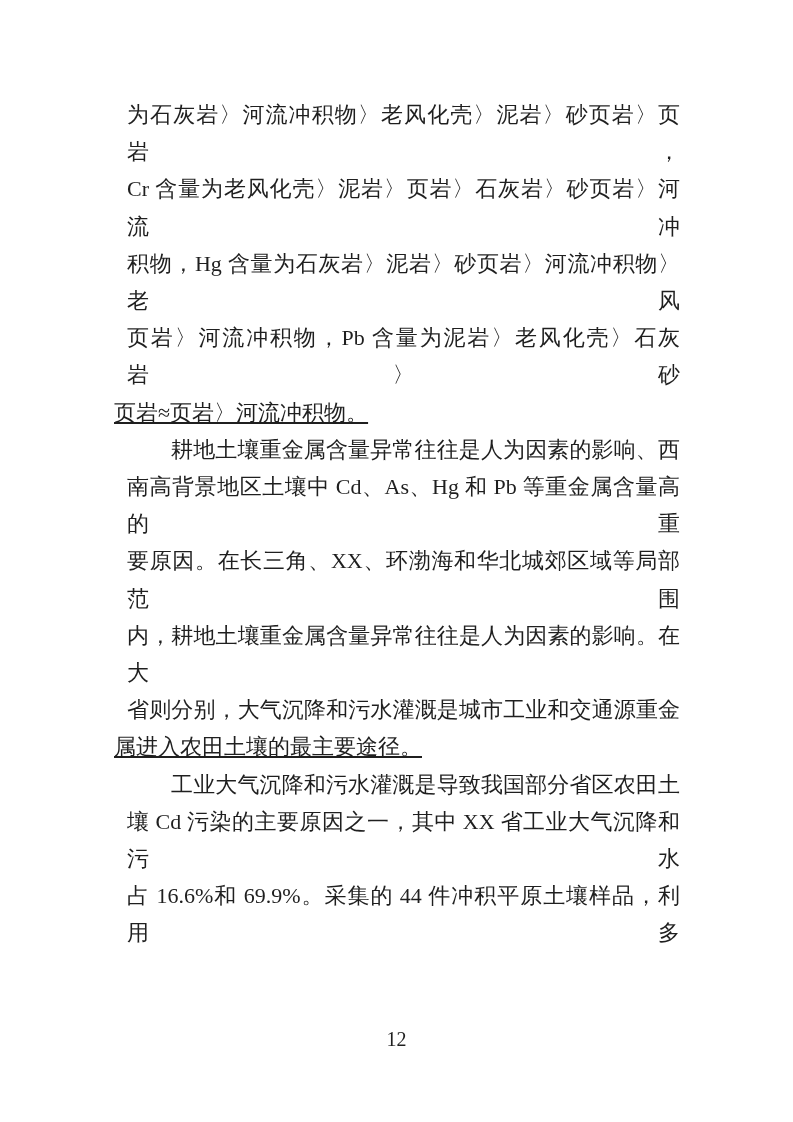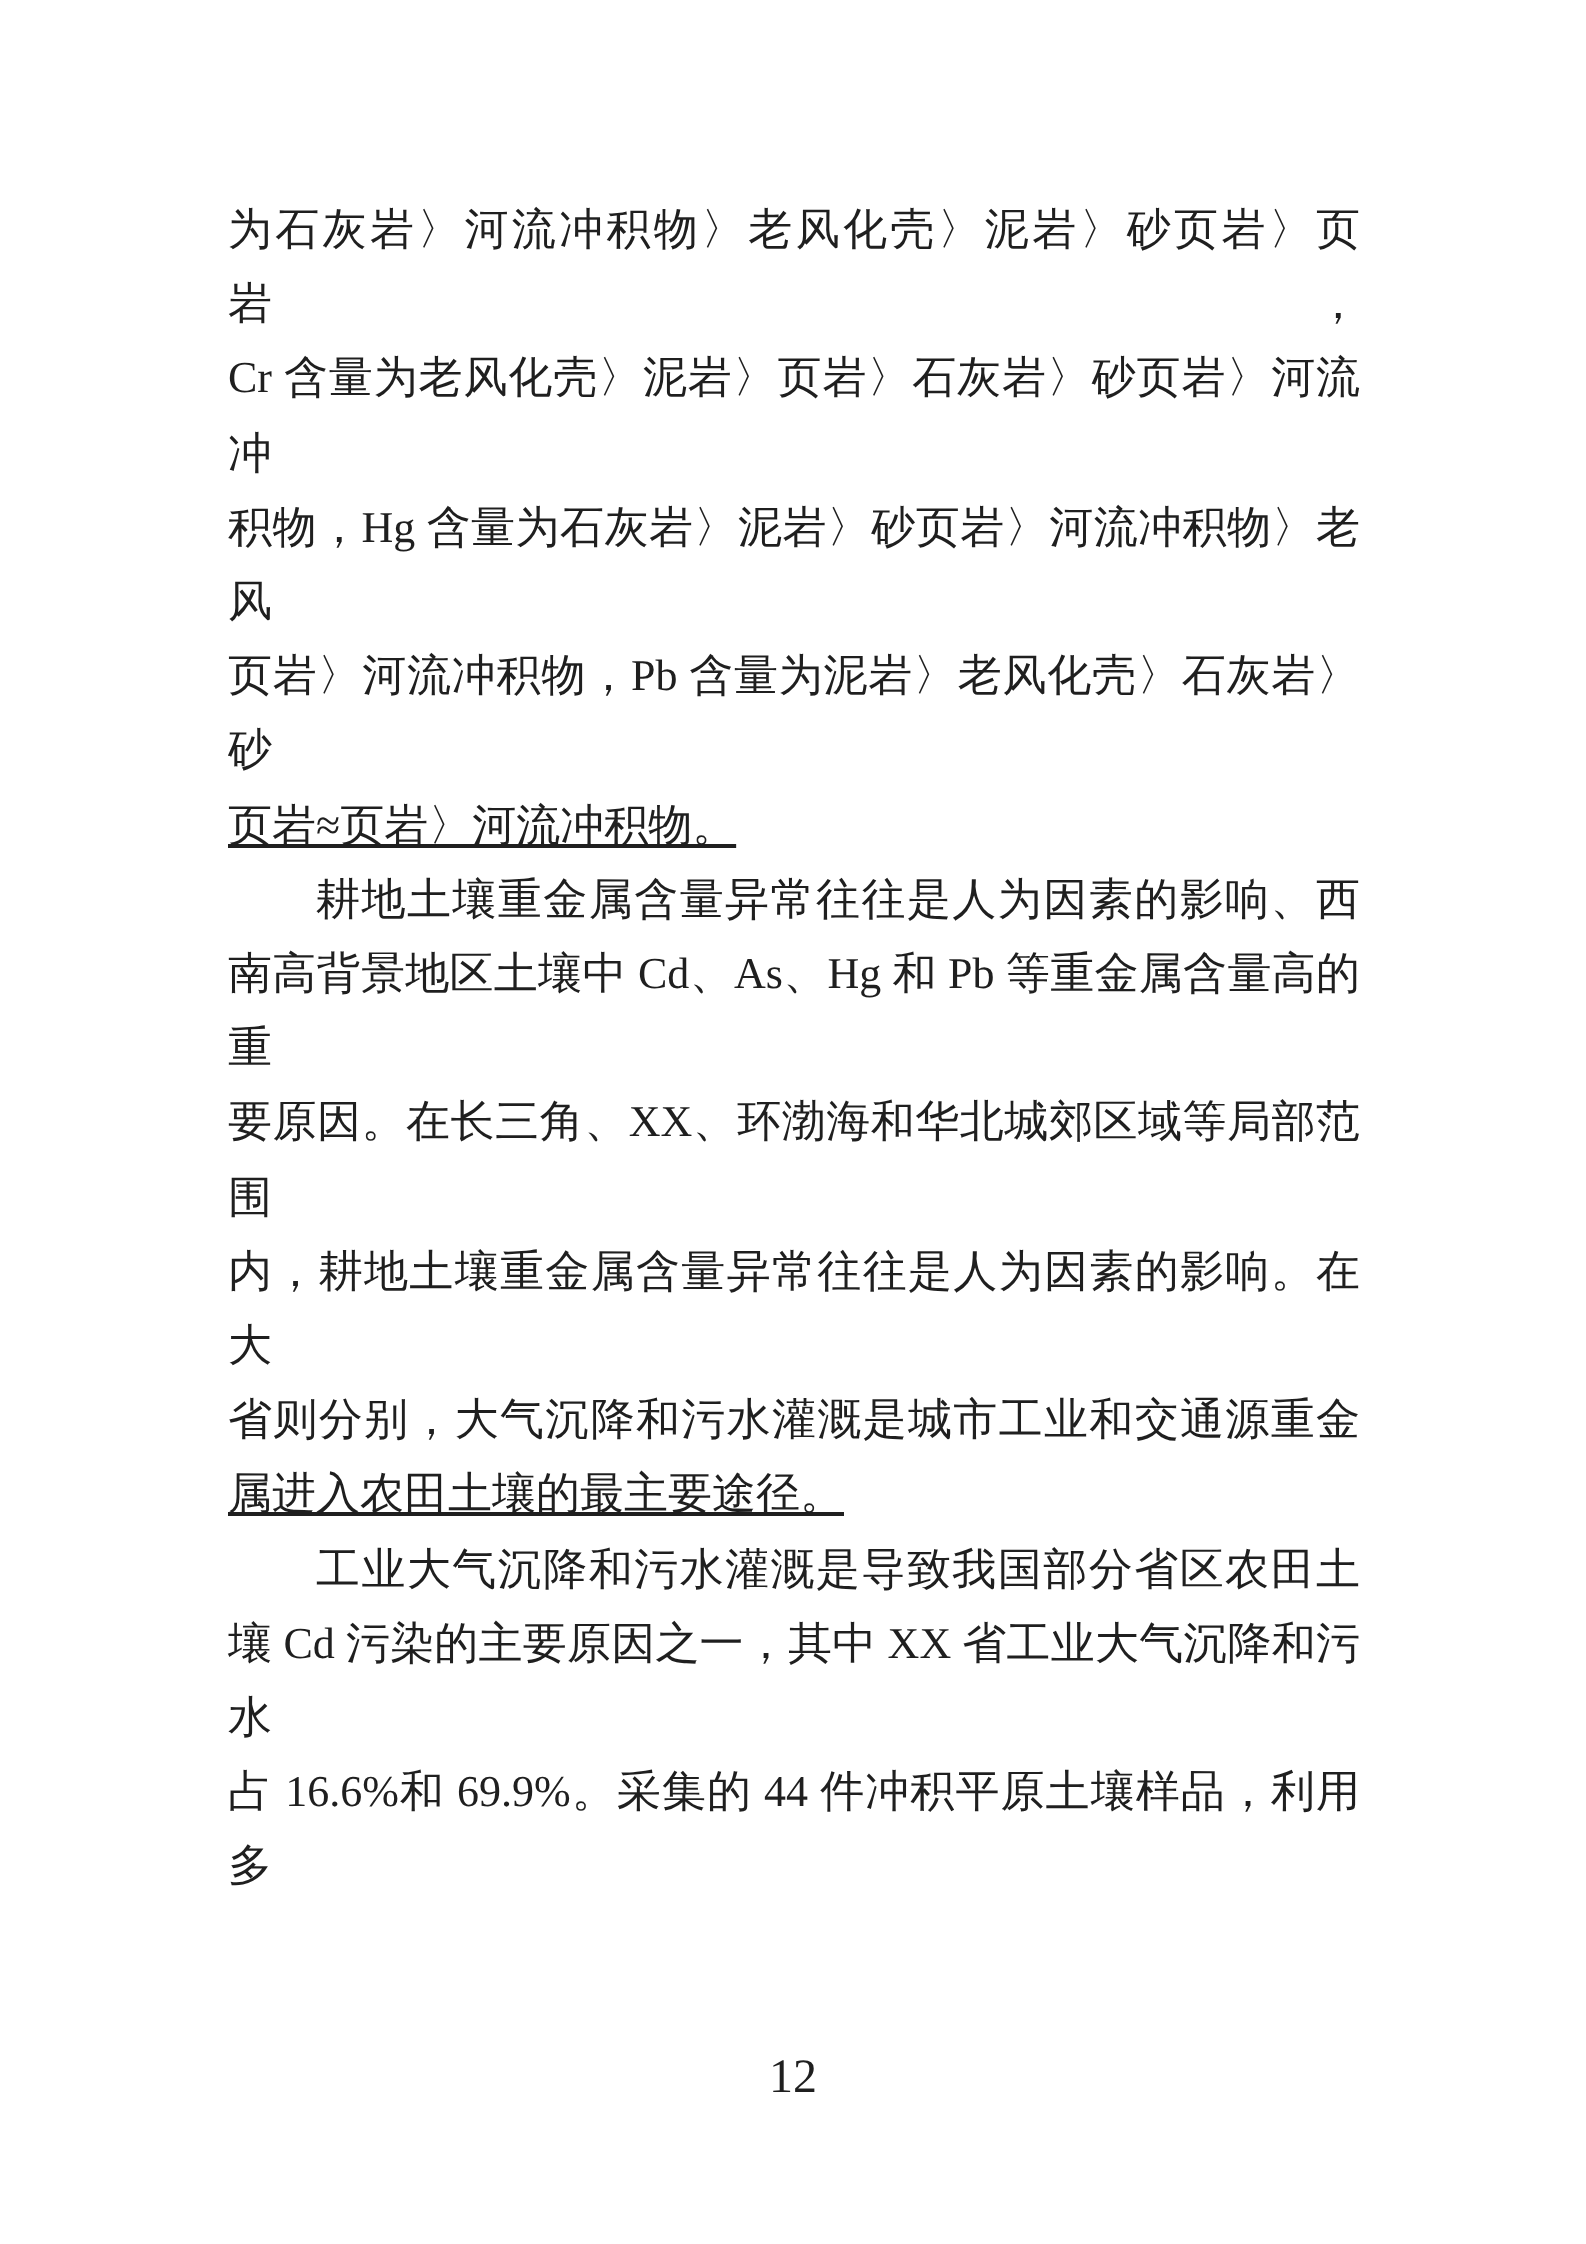--- a/index.html
+++ b/index.html
@@ -32,20 +32,21 @@
     white-space: nowrap;
     color: #1f1f1f;
   }
 
   
   .line.j {
     white-space: normal;
     text-align: justify;
     text-align-last: justify;
     text-justify: inter-character;
+    margin-left: 13px;
   }
 
   
   .line.l {
     text-align: left;
     text-decoration: underline;
   }
 
   
   .line.ind {
@@ -54,21 +55,21 @@
 
   .footer {
     position: absolute;
     left: 0;
     top: 1026px;
     width: 100%;
     text-align: center;
   }
 
   .page-number {
-    font-size: 24px;
+    font-size: 20px;
     line-height: 26px;
     color: #1f1f1f;
     font-family: "Liberation Serif", "DejaVu Serif", serif;
   }
 </style>
 </head>
 <body>
 
 <div class="page">
 

